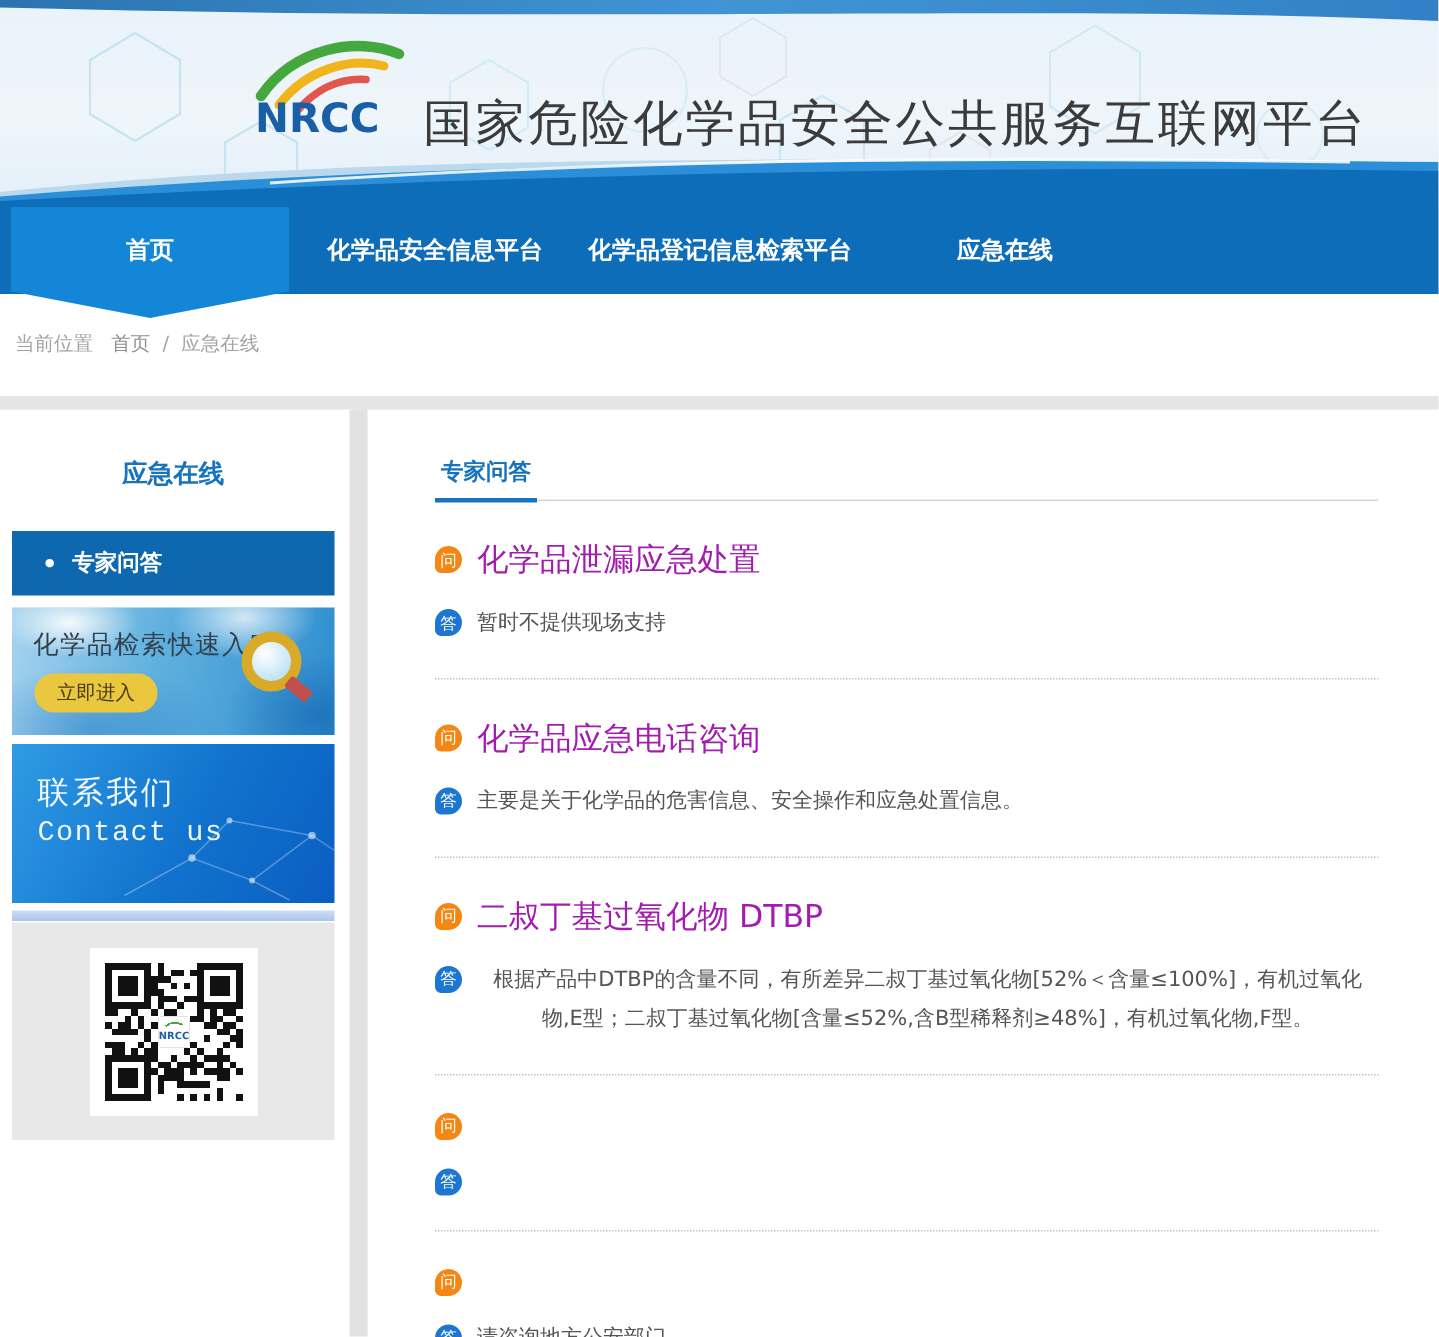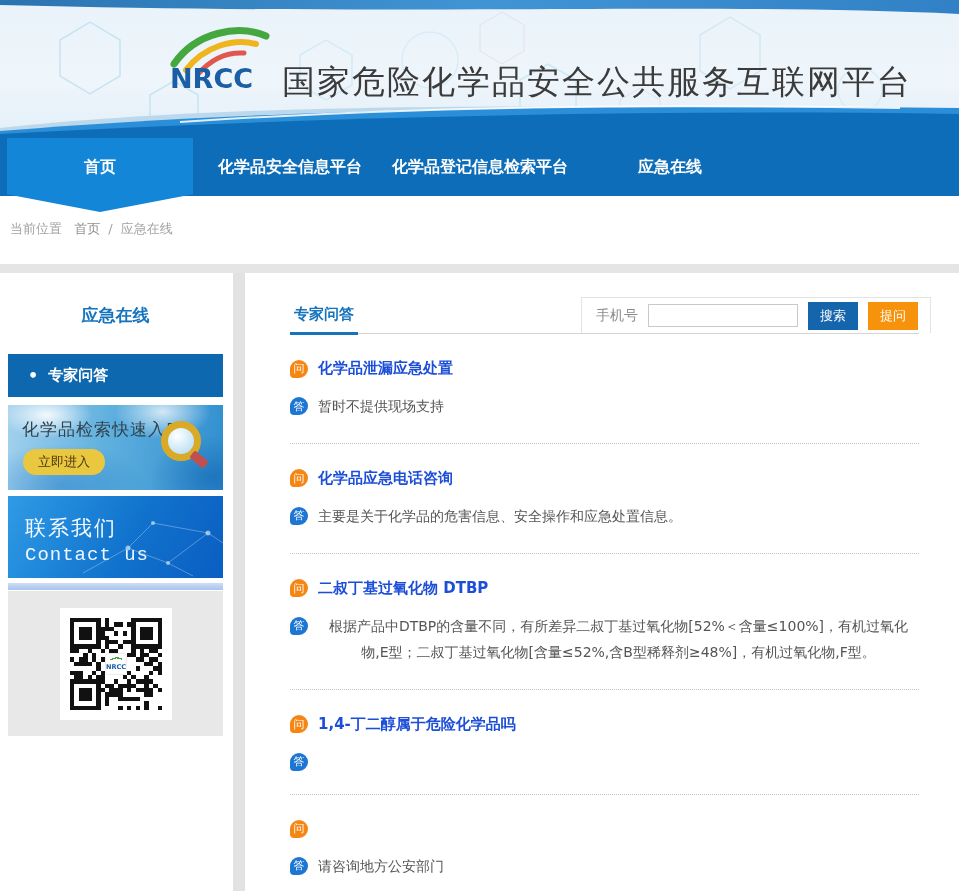--- a/index.html
+++ b/index.html
@@ -47,21 +47,21 @@
       radial-gradient(ellipse 120px 60px at 25% 95%, rgba(25,115,195,.45), transparent 70%),
       linear-gradient(100deg,#a5d2ee 0%, #5fb0de 45%, #2f8ecf 100%); }
   .banner1-title { position:absolute; left:14px; top:13px; font-size:17px; color:#31424e; font-weight:500; letter-spacing:1px; }
   .banner1-btn { position:absolute; left:15px; top:44px; background:#e9c73e; color:#4a3a14;
     font-size:13px; padding:4px 15px; border-radius:13px; border:none; cursor:pointer; }
   .magnifier { position:absolute; right:22px; top:16px; width:40px; height:40px; border:7px solid #d9a928;
     border-radius:50%; background:radial-gradient(circle at 35% 30%, #ffffff, #bfe2f5 75%); }
   .magnifier::after { content:""; position:absolute; right:-14px; bottom:-10px; width:18px; height:9px;
     background:#c0504d; border-radius:2px; transform:rotate(40deg); }
 
-  .banner2 { position:relative; margin-top:6px; height:82px; overflow:hidden; cursor:pointer;
+  .banner2 { position:relative; margin-top:6px; height:106px; overflow:hidden; cursor:pointer;
     background:linear-gradient(118deg,#2f9be5 0%, #1173cd 55%, #0a5ec2 100%); }
   .banner2 .zh { position:absolute; left:17px; top:18px; font-size:21px; color:#f4f9ff; letter-spacing:2px; }
   .banner2 .en { position:absolute; left:17px; top:48px; font-size:19px; color:#eef6ff; letter-spacing:1px;font-family:Liberation Mono, monospace; }
   .banner2 svg { position:absolute; right:0; bottom:0; }
 
   .side-divider { margin-top:5px; height:7px; background:linear-gradient(180deg,#cdddf5,#a9c4ec); }
 
   .qr-box { margin-top:1px; height:145px; background:#e8e8e8; display:flex; align-items:center; justify-content:center; }
   .qr-white { width:112px; height:112px; background:#fff; display:flex; align-items:center; justify-content:center; }
   .qr-white svg { width:92px; height:92px; shape-rendering:crispEdges; }
@@ -79,21 +79,21 @@
   .btn-ask { background:#f7920d; color:#fff; border:none; font-size:13px; padding:5px 12px; cursor:pointer; }
 
   .qa-item { padding:25px 0 23px; border-bottom:1px dotted #c3c3c3; }
   .qa-item:last-of-type { border-bottom:none; }
   .qa-q { display:flex; align-items:center; gap:10px; cursor:pointer; }
   .qa-a { display:flex; align-items:flex-start; gap:10px; margin-top:16px; }
   .qicon,.aicon { flex:none; width:18px; height:18px; border-radius:50% 50% 50% 4px; color:#fff;
     font-size:11px; display:inline-flex; align-items:center; justify-content:center; }
   .qicon { background:#f58613; }
   .aicon { background:#1c76d2; margin-top:3px; }
-  .qtext { font-size:15px; font-weight:bold; color:#1d4ed8; }
+  .qtext { font-size:21px; font-weight:normal; color:#a21caf; }
   .atext { font-size:14px; color:#555; line-height:1.85;text-align:center; }
 </style>
 </head>
 <body>
 
 <div class="header">
   <svg class="header-art" width="959" height="138" viewBox="0 0 959 138">
     <defs>
       <linearGradient id="gTop" x1="0" y1="0" x2="1" y2="0">
         <stop offset="0" stop-color="#1565a8"></stop>
@@ -326,26 +326,20 @@
           <path d="M9.2,9.6 Q10.5,8.7 11.8,9.4" stroke="#44a83e" stroke-width="0.28" fill="none"></path>
           <text x="10.5" y="11.6" font-size="1.5" font-weight="bold" fill="#1a5fa6" text-anchor="middle">NRCC</text>
         </svg>
     </div>
   </div>
 </div>
 
 <div class="main">
   <div class="main-head">
     <div class="main-tab">专家问答</div>
-    <div class="searchbar">
-      <label>手机号</label>
-      <input type="text" value="" style="">
-      <button class="btn-search">搜索</button>
-      <button class="btn-ask">提问</button>
-    </div>
   </div>
 
   <div class="qa-item">
     <div class="qa-q">
       <span class="qicon">问</span>
       <span class="qtext">化学品泄漏应急处置</span>
     </div>
     <div class="qa-a">
       <span class="aicon">答</span>
       <span class="atext">暂时不提供现场支持</span>
@@ -370,21 +364,20 @@
     </div>
     <div class="qa-a">
       <span class="aicon">答</span>
       <span class="atext">根据产品中DTBP的含量不同，有所差异二叔丁基过氧化物[52%＜含量≤100%]，有机过氧化物,E型；二叔丁基过氧化物[含量≤52%,含B型稀释剂≥48%]，有机过氧化物,F型。</span>
     </div>
   </div>
 
   <div class="qa-item">
     <div class="qa-q">
       <span class="qicon">问</span>
-      <span class="qtext">1,4-丁二醇属于危险化学品吗</span>
     </div>
     <div class="qa-a">
       <span class="aicon">答</span>
     </div>
   </div>
 
   <div class="qa-item">
     <div class="qa-q">
       <span class="qicon">问</span>
     </div>

